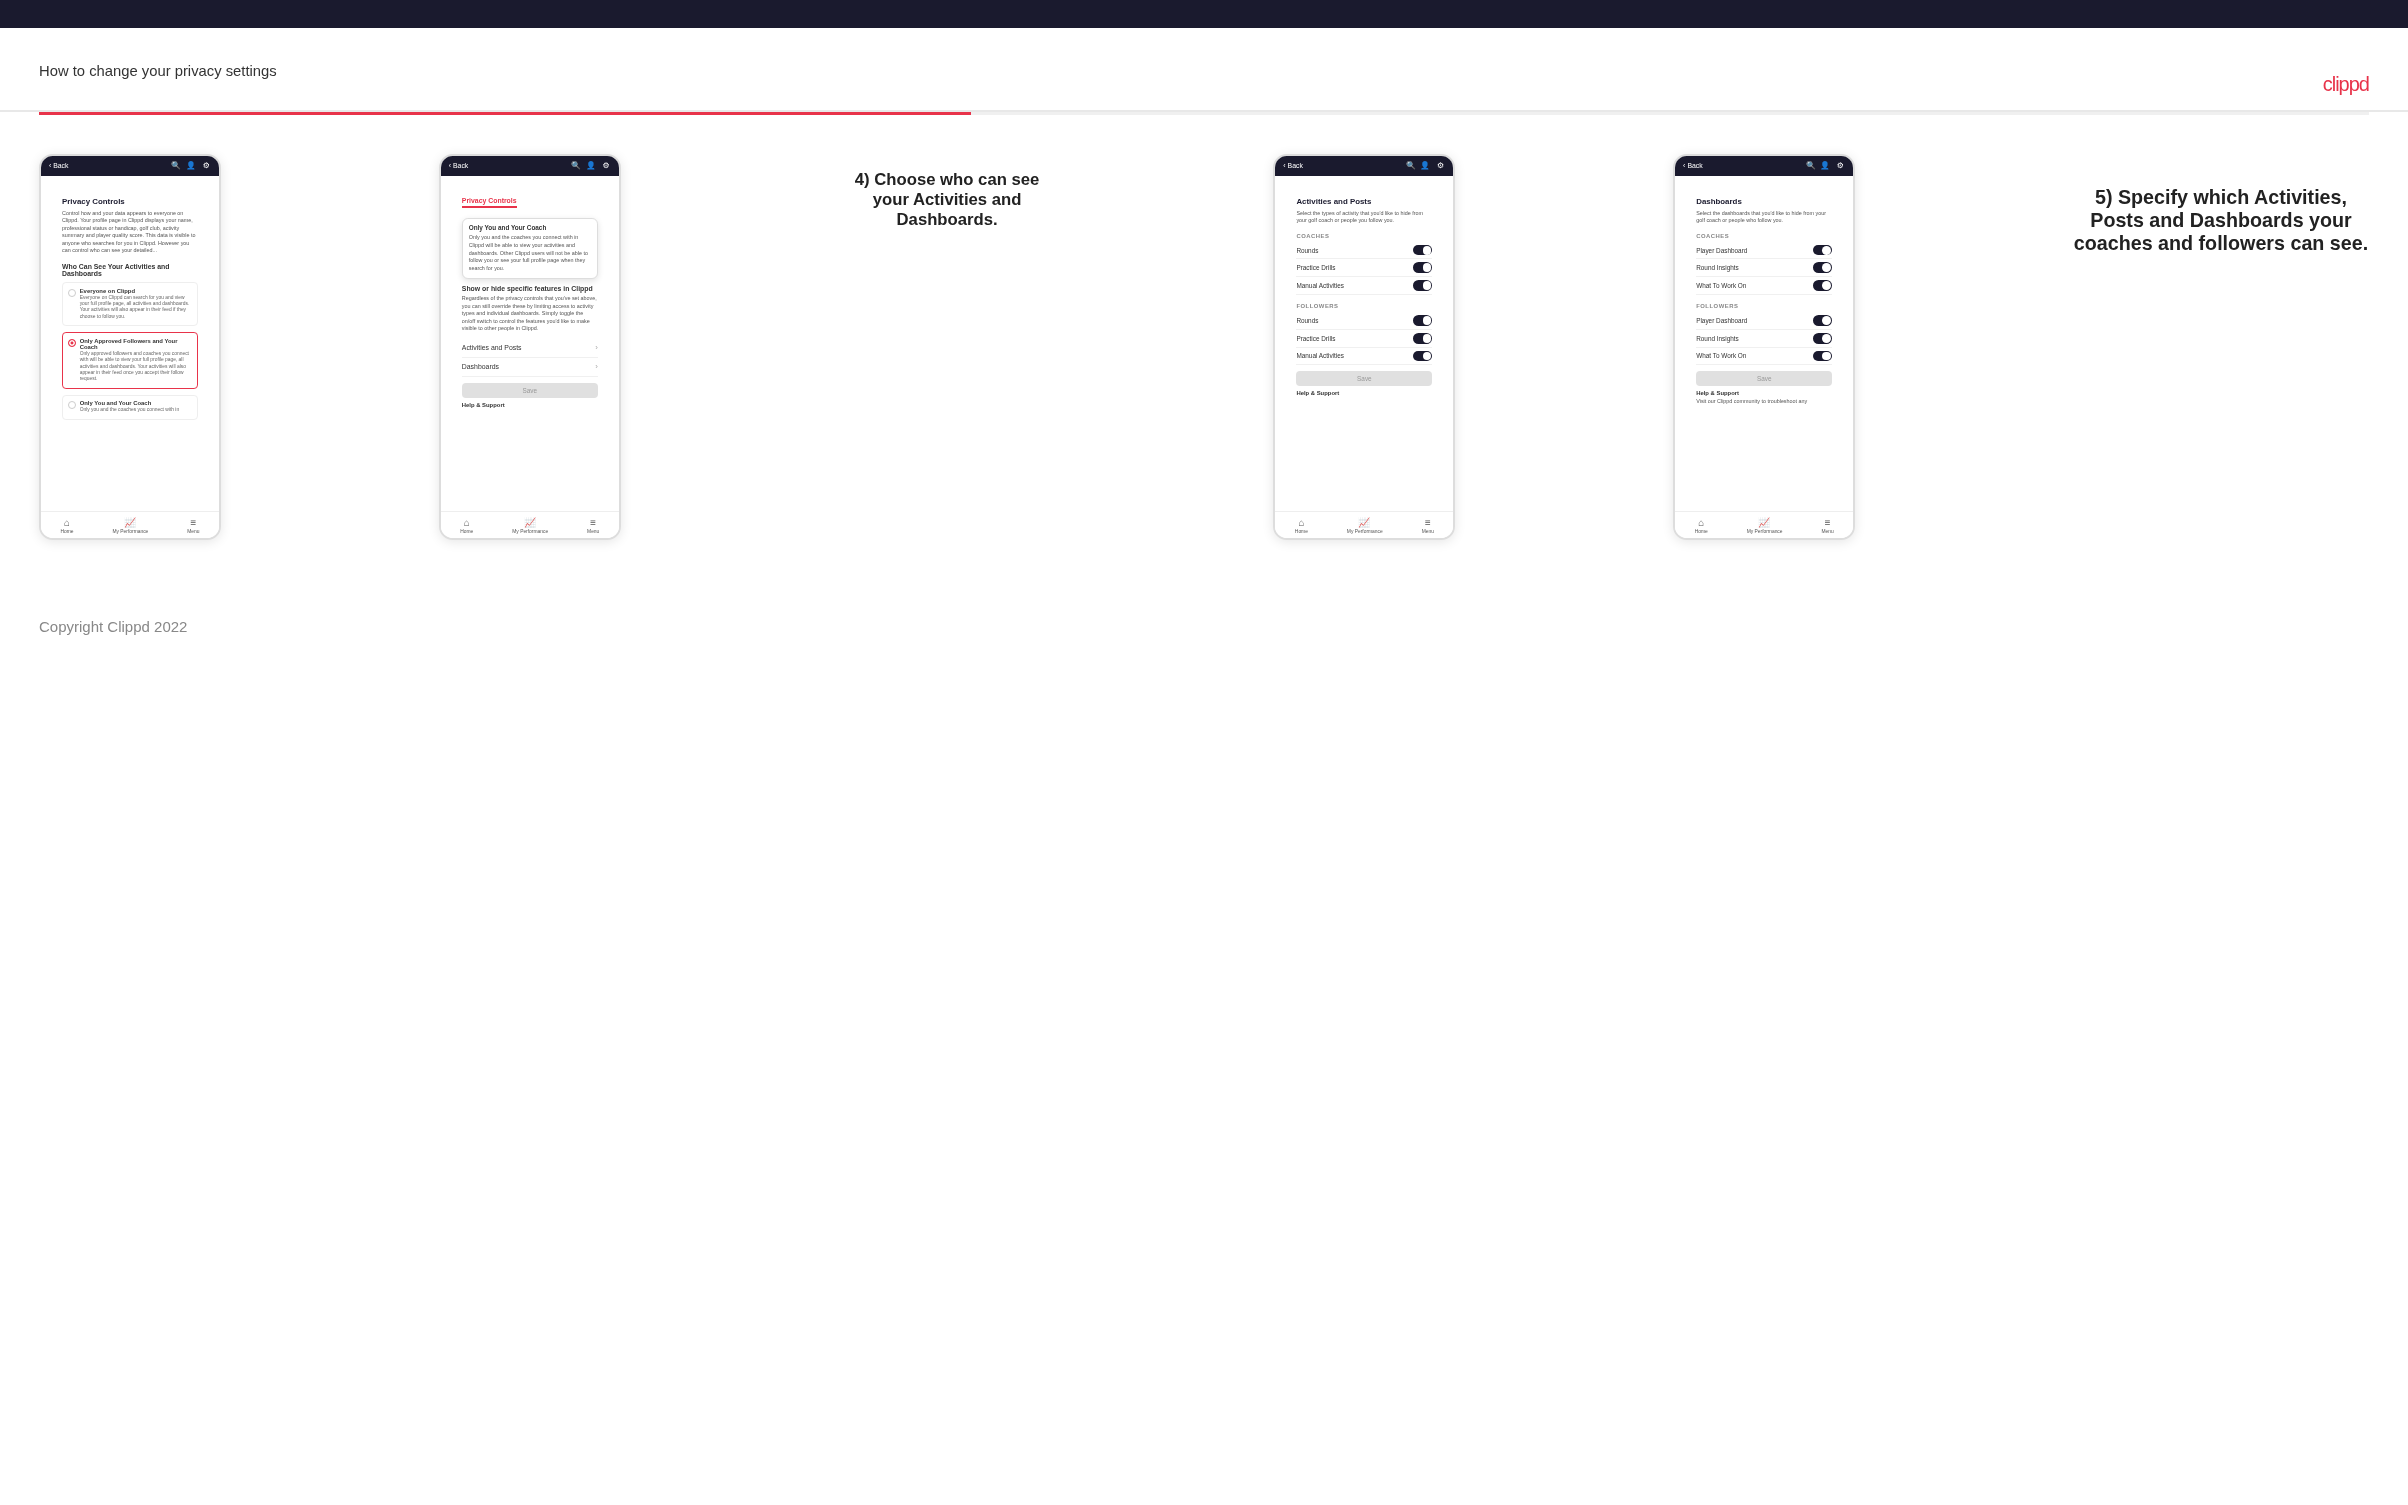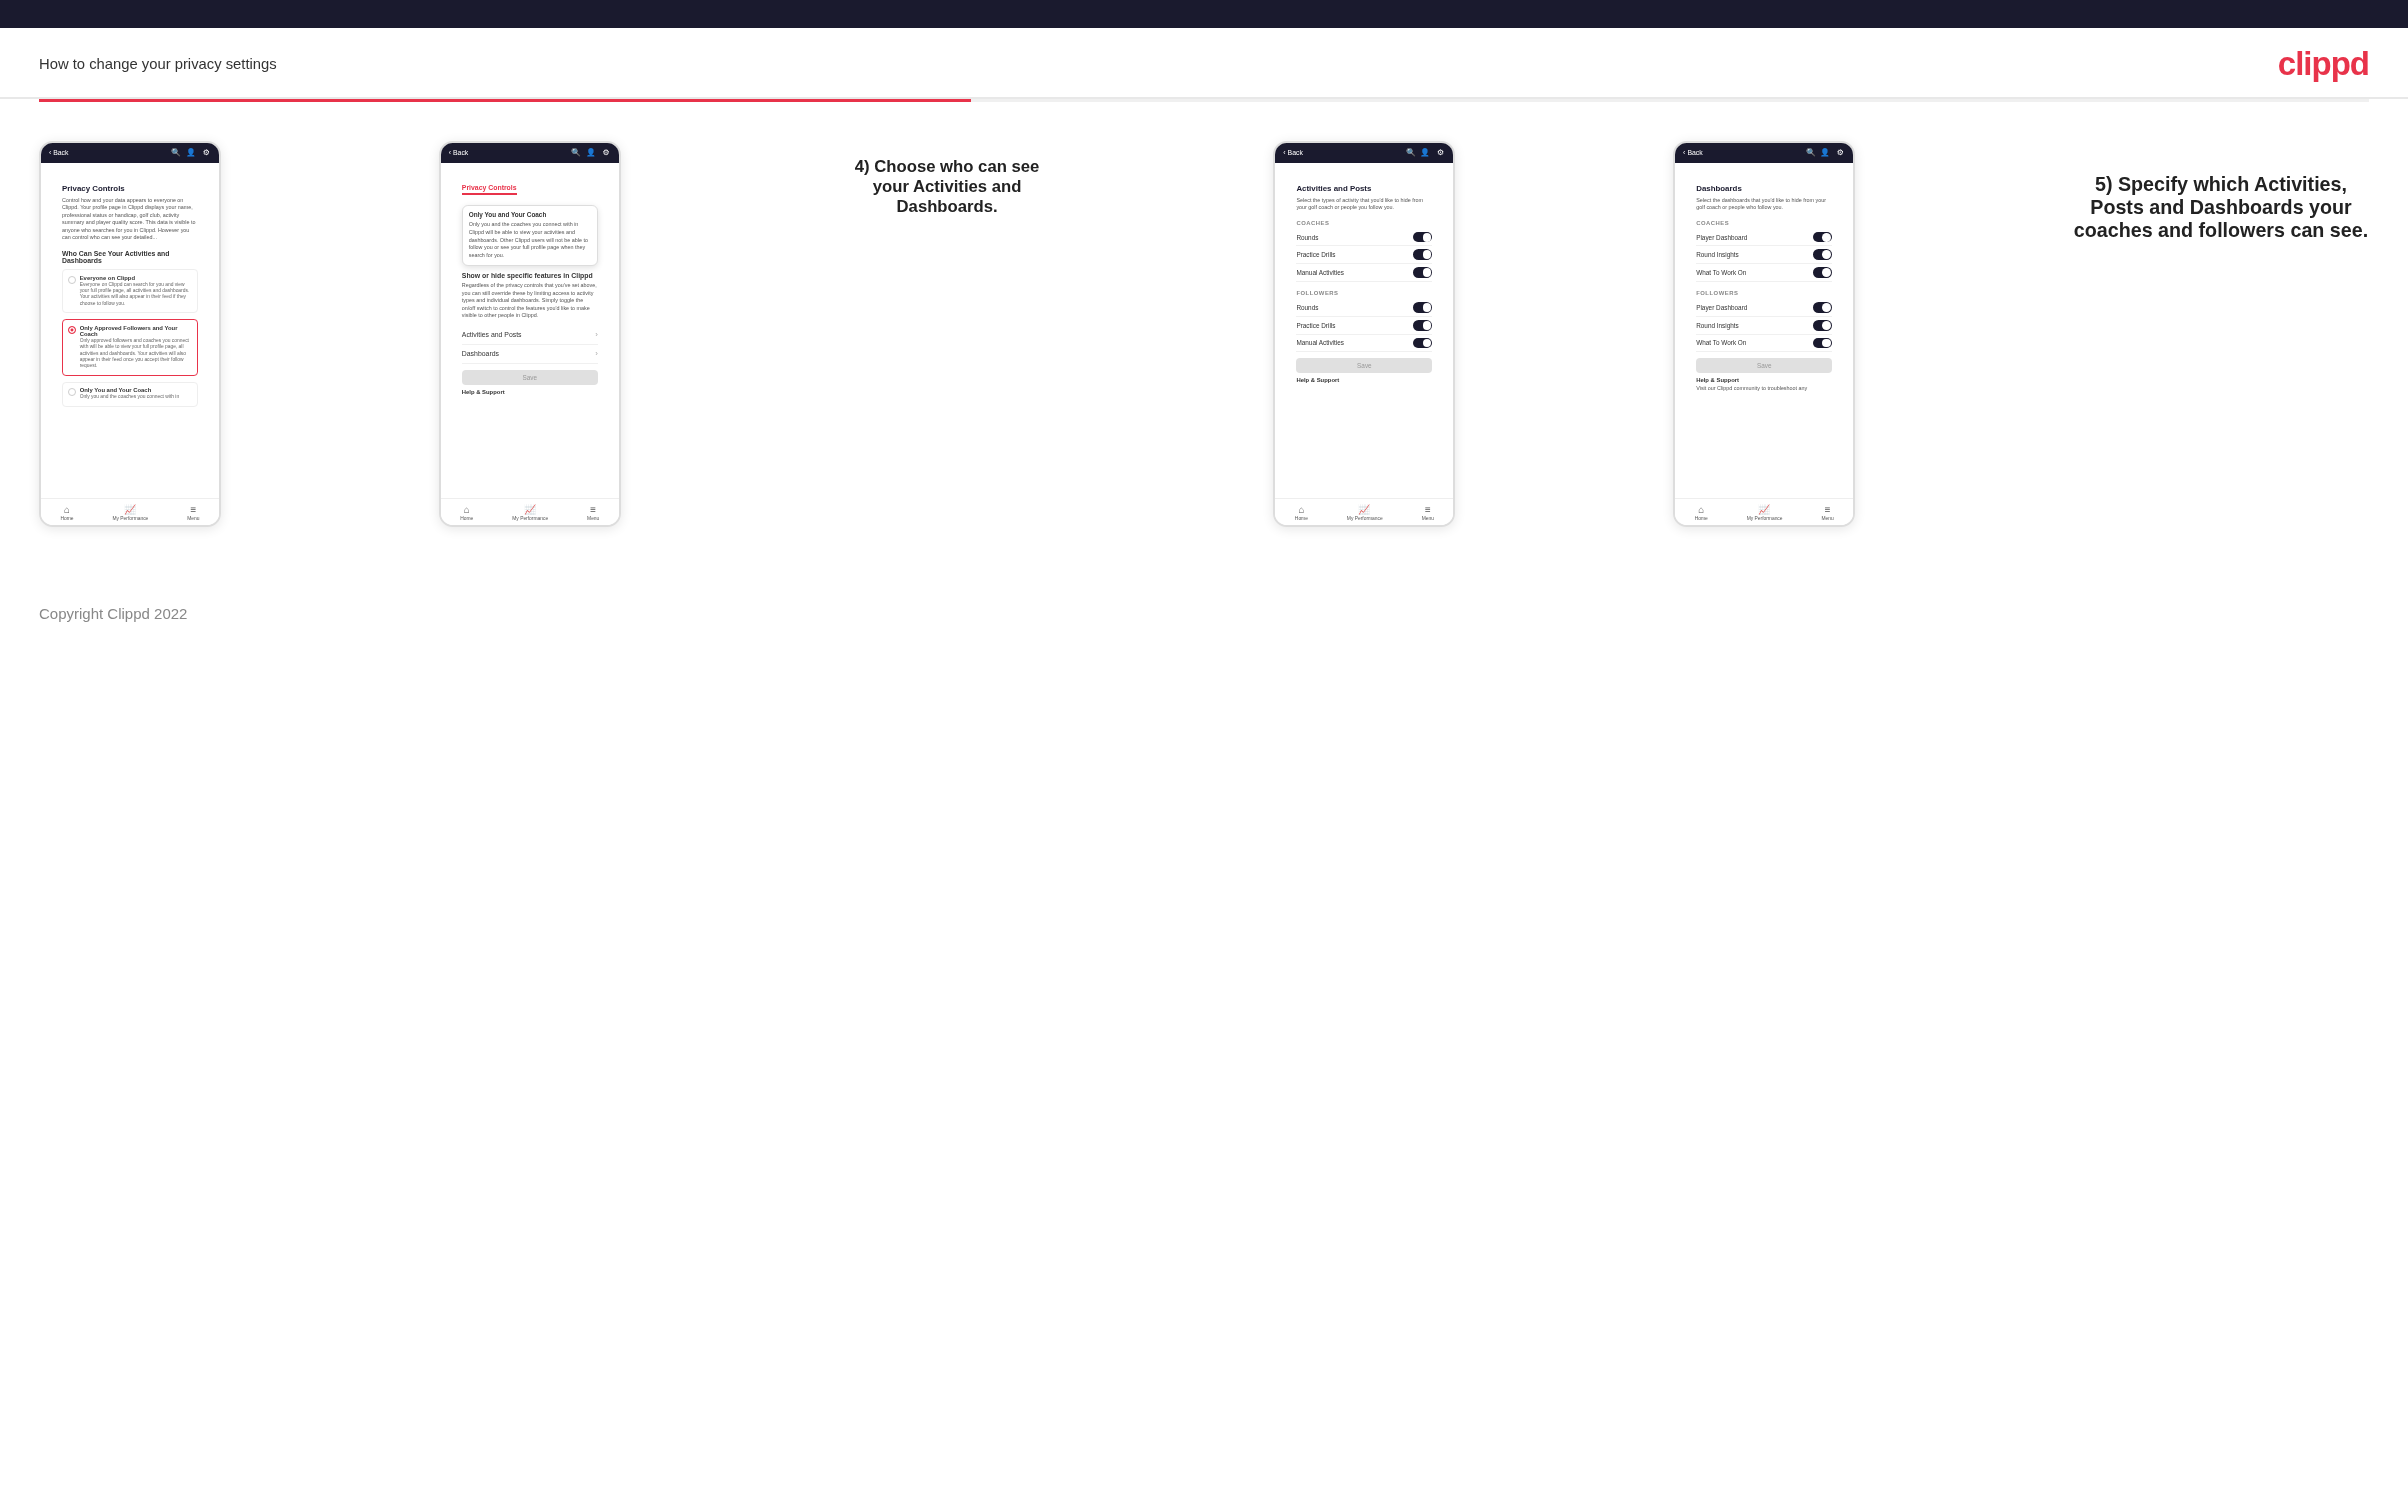--- a/index.html
+++ b/index.html
@@ -23,24 +23,25 @@
       align-items: center;
       justify-content: space-between;
       padding: 17.7px 39px 13.8px 39px;
       border-bottom: 2px solid #e8e8e8;
     }
     .header-title {
       font-size: 14.8px;
       color: #333;
     }
     .logo {
-      font-size: 33px;
-      font-weight: 700;
+      font-size: 20px;
+      font-weight: 400;
       color: #e8334a;
       letter-spacing: -1px;
+      margin-top: 28px;
     }
 
     
     .header-divider {
       height: 3px;
       background: linear-gradient(to right, #e8334a 40%, #f0f0f0 40%);
       margin: 0 39px;
     }
 
     

